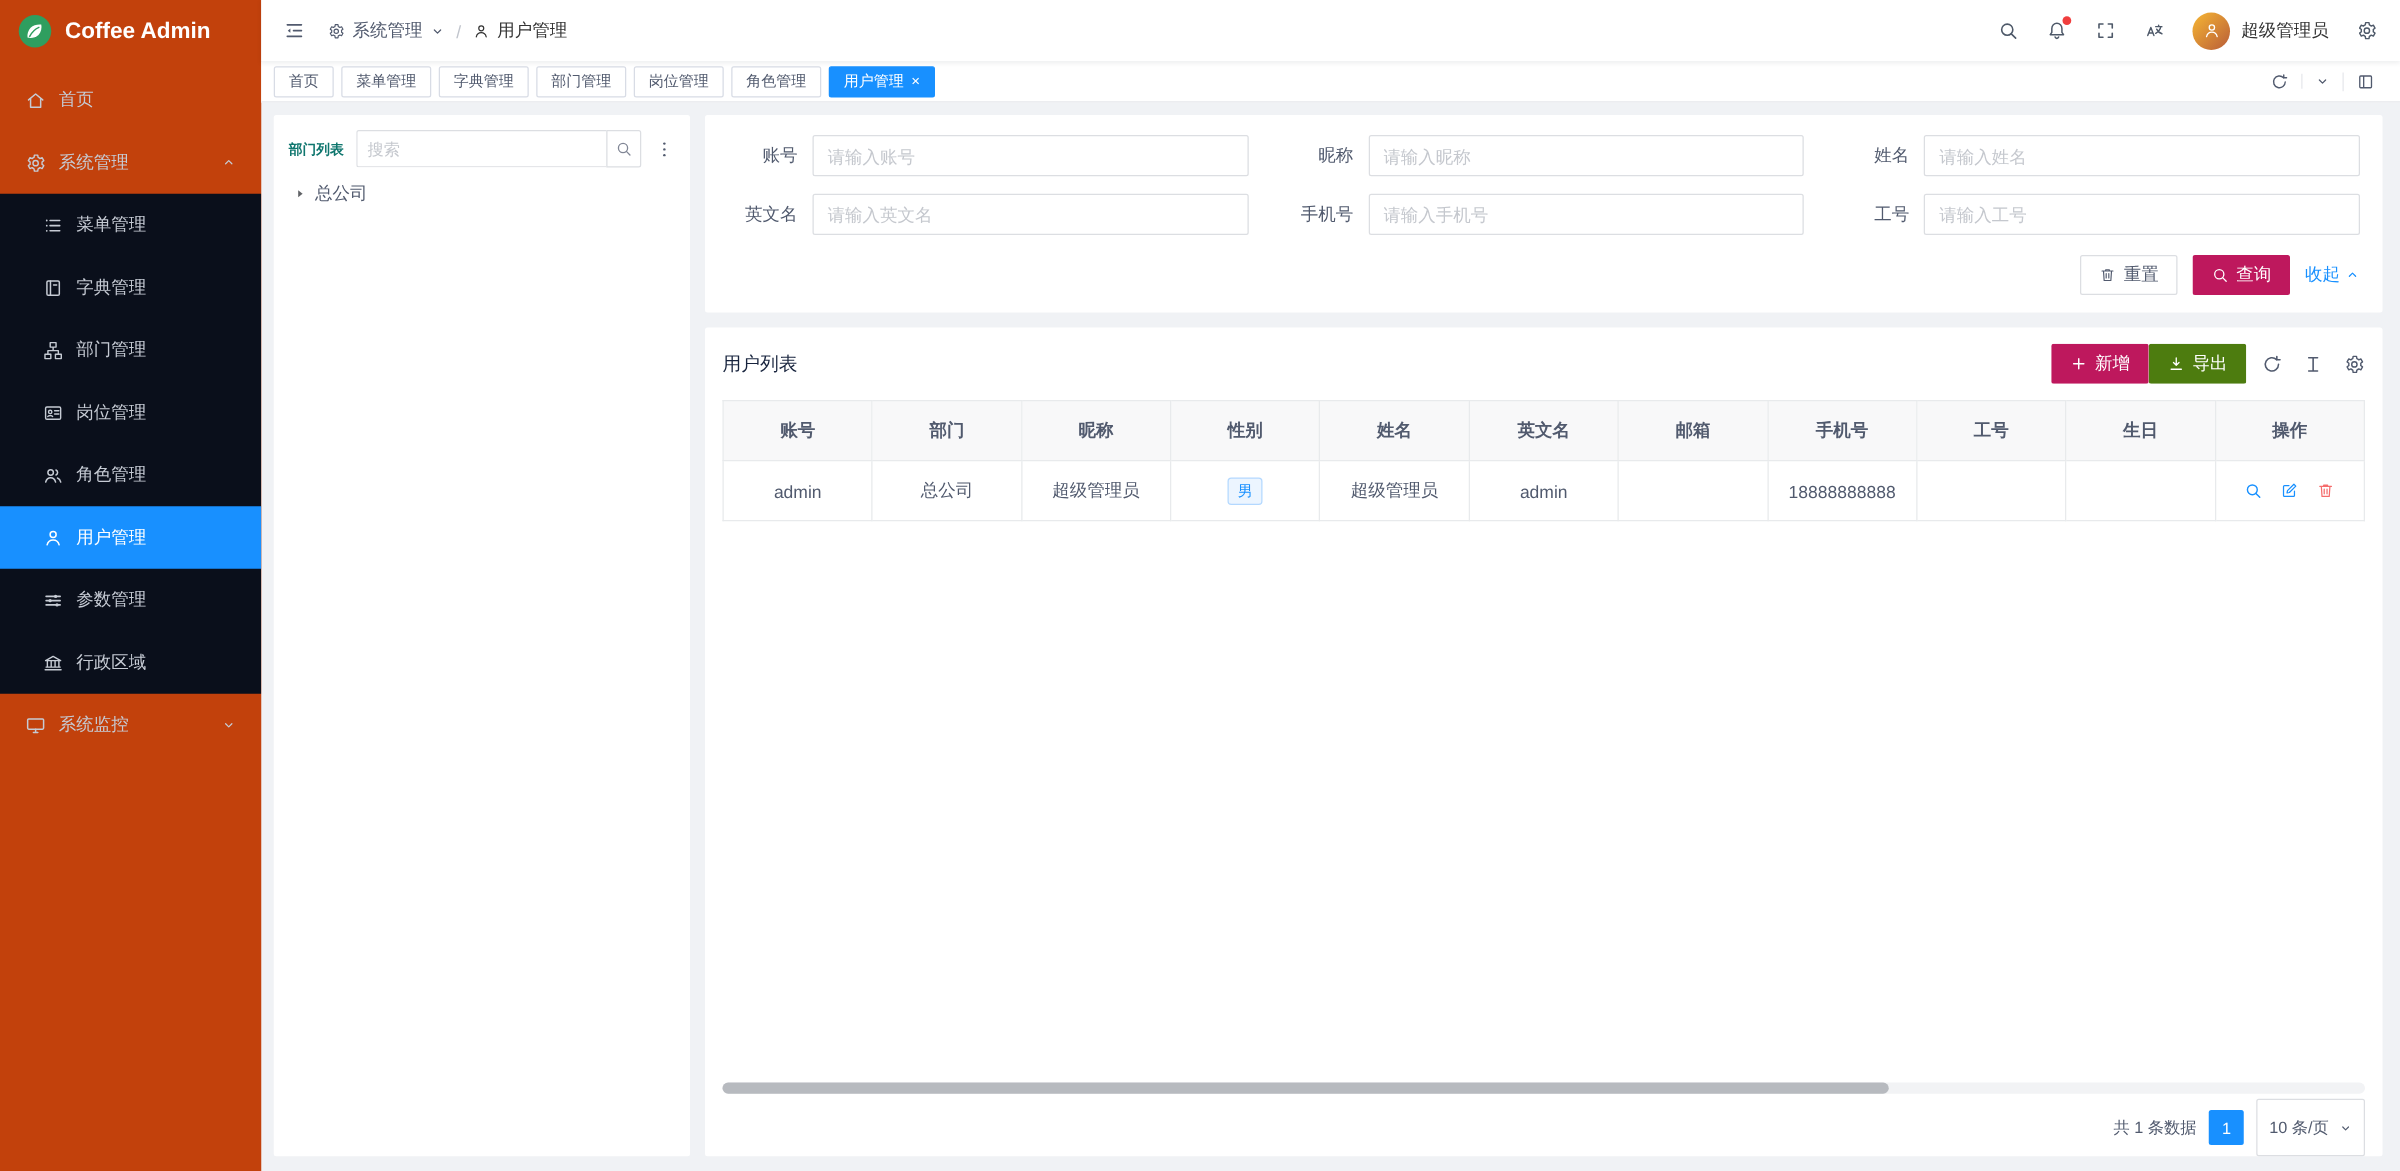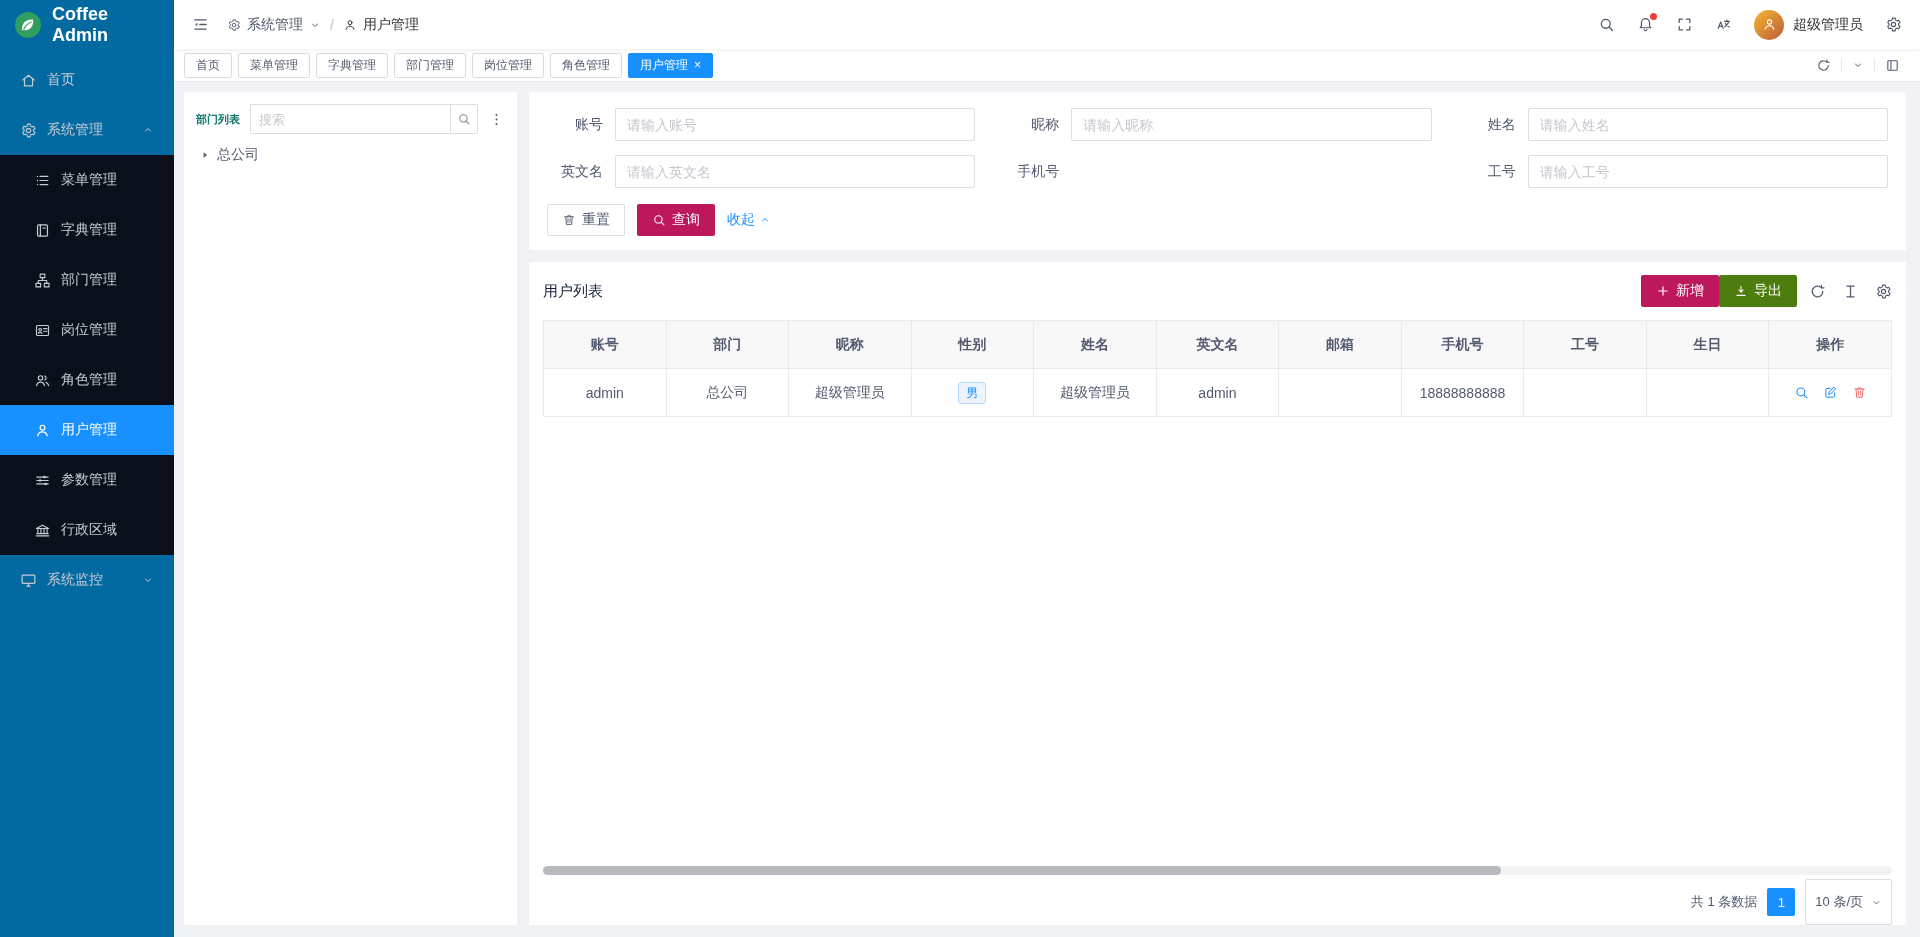--- a/index.html
+++ b/index.html
@@ -6,21 +6,21 @@
   html,body{width:1920px;height:937px;overflow:hidden}
   body{font-family:"Liberation Sans","DejaVu Sans",sans-serif;font-size:14px;color:#515a6e;background:#f0f2f5}
   .ic{width:17px;height:17px;display:block}
   .ic12{width:12px;height:12px;display:block}
   .ic14{width:14px;height:14px;display:block}
   .ic15{width:15px;height:15px;display:block}
   .icon{display:inline-flex;flex:none;align-items:center;justify-content:center}
   .app{display:flex;width:100%;height:100%}
 
   
-  .sidebar{width:174px;flex:none;background:#0369a1;display:flex;flex-direction:column;color:#c6cbd4}
+  .sidebar{width:209px;flex:none;background:#c2410c;display:flex;flex-direction:column;color:#c6cbd4}
   .logo{height:49px;display:flex;align-items:center;gap:10px;padding:0 14px;color:#fff;font-size:18px;font-weight:700;flex:none}
   .nav{flex:1;overflow:hidden;padding-top:6px}
   .nav-item{height:50px;display:flex;align-items:center;gap:10px;padding:0 20px;font-size:14px;cursor:pointer;color:#c6cbd4}
   .nav-item .chev{margin-left:auto}
   .submenu{background:#0a0f1b}
   .submenu .nav-item{padding-left:34px}
   .nav-item.active{background:#1890ff;color:#fff}
 
   
   .main{flex:1;display:flex;flex-direction:column;min-width:0}
@@ -60,21 +60,21 @@
   .tree-node{display:flex;align-items:center;gap:7px;font-size:14px;color:#515a6e;padding-left:4px;cursor:pointer}
   .tree-node .caret{color:#606266}
 
   .right-col{flex:1;display:flex;flex-direction:column;gap:12px;min-width:0}
   .search-card{padding:16px 18px 14px;flex:none}
   .form-grid{display:grid;grid-template-columns:1fr 1fr 1fr;column-gap:28px;row-gap:14px}
   .field{display:flex;align-items:center;gap:12px;min-width:0}
   .field label{width:56px;text-align:right;color:#515a6e;flex:none}
   .field input{flex:1;min-width:0;height:33px;border:1px solid #dcdee2;border-radius:2px;padding:0 11px;font-size:14px;color:#515a6e;outline:none}
   .field input::placeholder{color:#c5c8ce}
-  .form-actions{margin-top:16px;display:flex;justify-content:flex-start;align-items:center;gap:12px}
+  .form-actions{margin-top:16px;display:flex;justify-content:flex-end;align-items:center;gap:12px}
   .btn{height:32px;display:inline-flex;align-items:center;gap:6px;padding:0 14px;border-radius:2px;font-size:14px;cursor:pointer;border:1px solid transparent;white-space:nowrap}
   .btn-default{background:#fff;border-color:#dcdee2;color:#515a6e}
   .btn-primary{background:#be185d;color:#fff}
   .btn-warning{background:#4d7c0f;color:#fff}
   .link{color:#1890ff;display:inline-flex;align-items:center;gap:4px;cursor:pointer}
 
   .list-card{flex:1;display:flex;flex-direction:column;padding:0 14px;min-height:0}
   .list-head{height:58px;display:flex;align-items:center;flex:none}
   .list-title{font-size:15px;font-weight:400;color:#17233d}
   .list-tools{margin-left:auto;display:flex;align-items:center;gap:0}
@@ -542,20 +542,21 @@
             <div class="field">
               <label>姓名</label>
               <input type="text" placeholder="请输入姓名" style="">
             </div>
             <div class="field">
               <label>英文名</label>
               <input type="text" placeholder="请输入英文名" style="">
             </div>
             <div class="field">
               <label>手机号</label>
+              <input type="text" placeholder="请输入手机号" style="">
             </div>
             <div class="field">
               <label>工号</label>
               <input type="text" placeholder="请输入工号" style="">
             </div>
           </div>
           <div class="form-actions">
             <button class="btn btn-default">
               <span class="icon">
                   <svg class="ic14">

